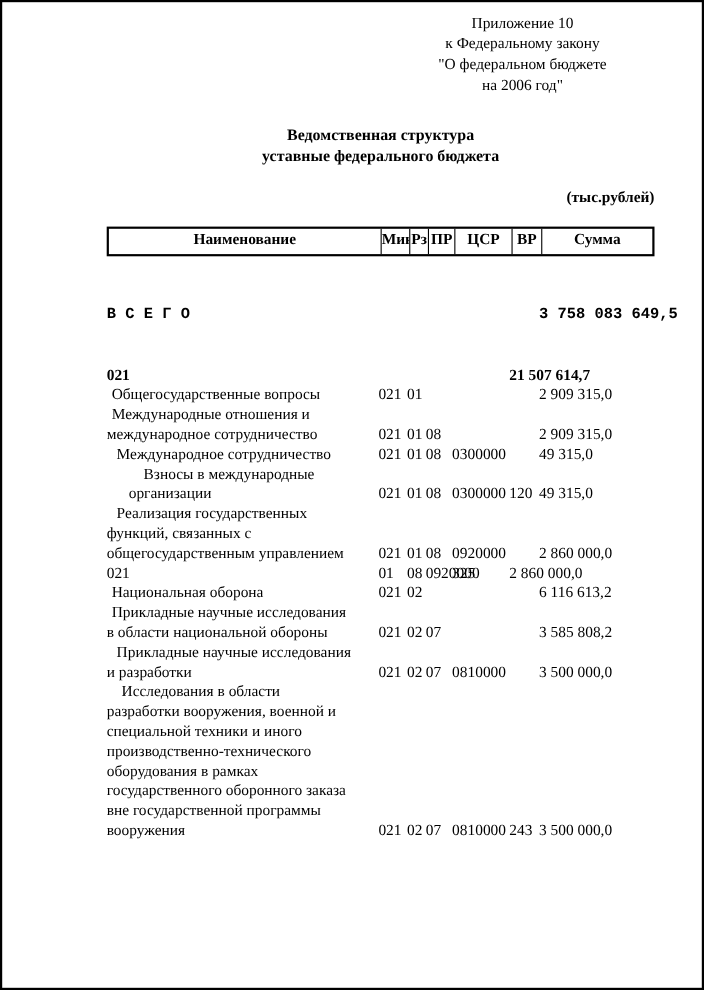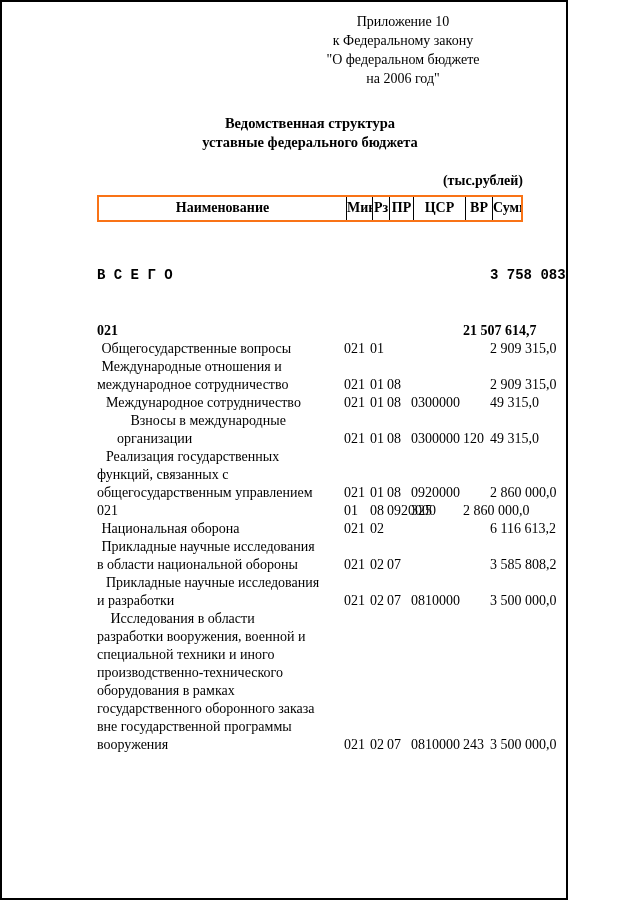--- a/index.html
+++ b/index.html
@@ -1,17 +1,17 @@
 <!DOCTYPE html>
 <html><head>
 <meta charset="utf-8">
 <style>
   html, body { margin: 0; padding: 0; background: #ffffff; }
   .page {
-    width: 568px;
+    width: 640px;
     height: 900px;
     box-sizing: border-box;
     border: 2px solid #000;
     background: #fff;
     font-family: "Liberation Serif", "DejaVu Serif", serif;
     color: #000;
     overflow: hidden;
   }
   .content {
     box-sizing: border-box;
@@ -36,24 +36,24 @@
   }
   .units-note {
     margin-top: 20px;
     text-align: right;
     font-weight: bold;
     font-size: 14px;
     line-height: 18px;
   }
   
   .thead {
-    margin-top: 5px;
+    margin-top: 16px;
     display: grid;
     grid-template-columns: 247px 26px 17px 24px 52px 27px 1fr;
-    border: 2px solid #f97316;
+    border: 2px solid #000000;
     font-weight: bold;
     font-size: 14px;
   }
   .thead .hcell {
     border-left: 1px solid #000;
     text-align: center;
     padding: 3px 0 4px;
     white-space: nowrap;
     overflow: hidden;
   }

